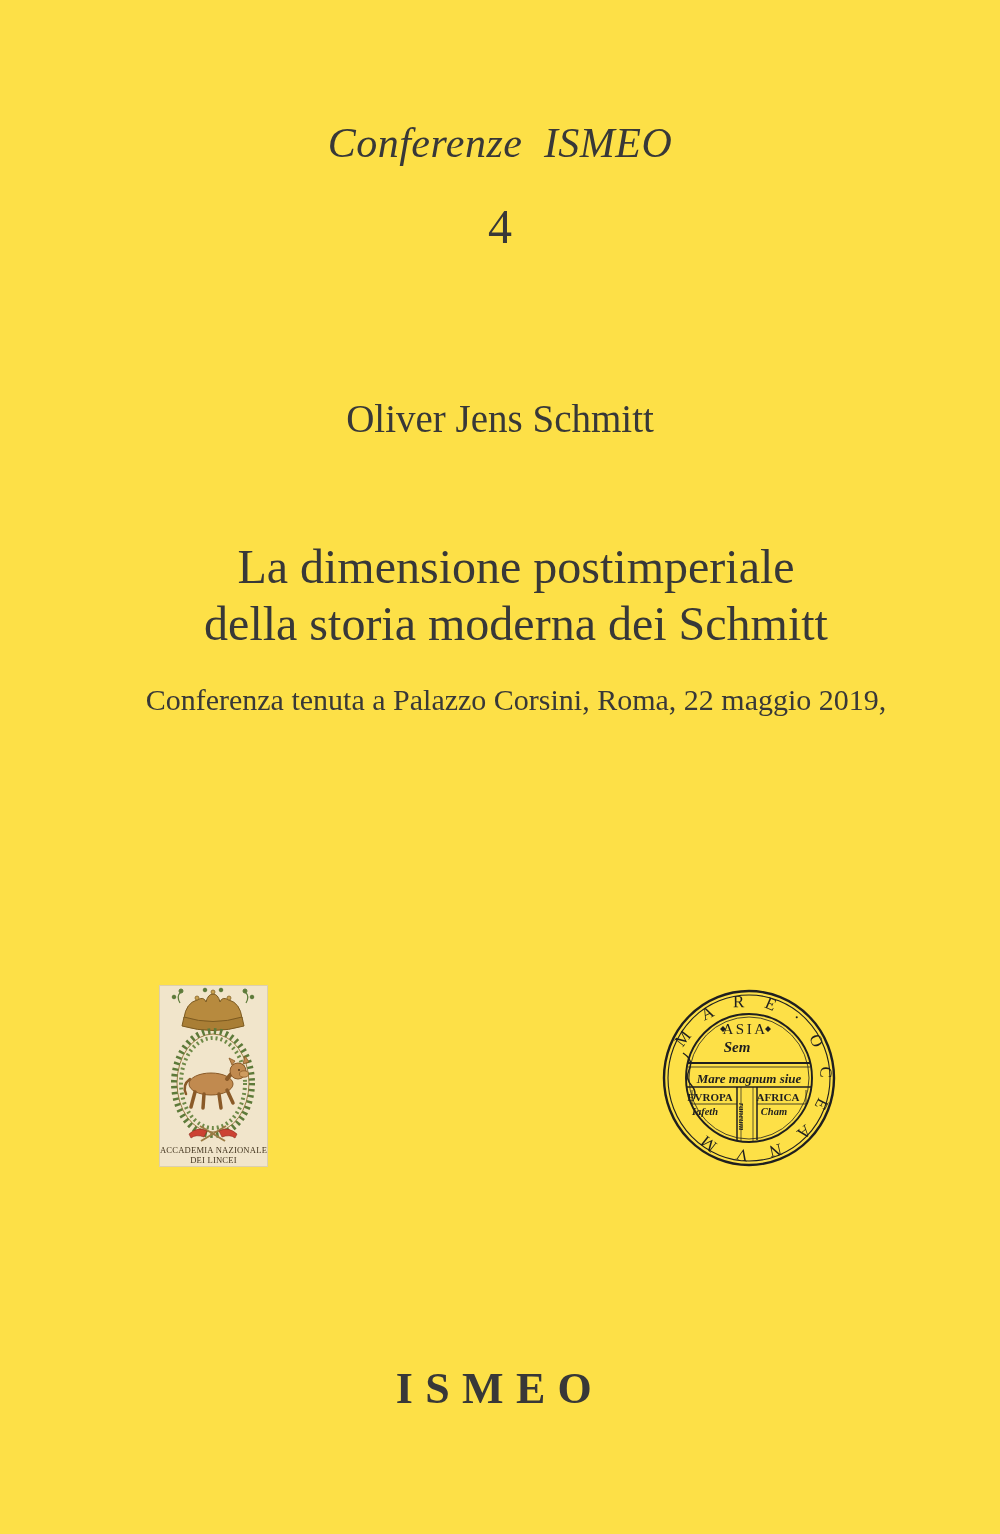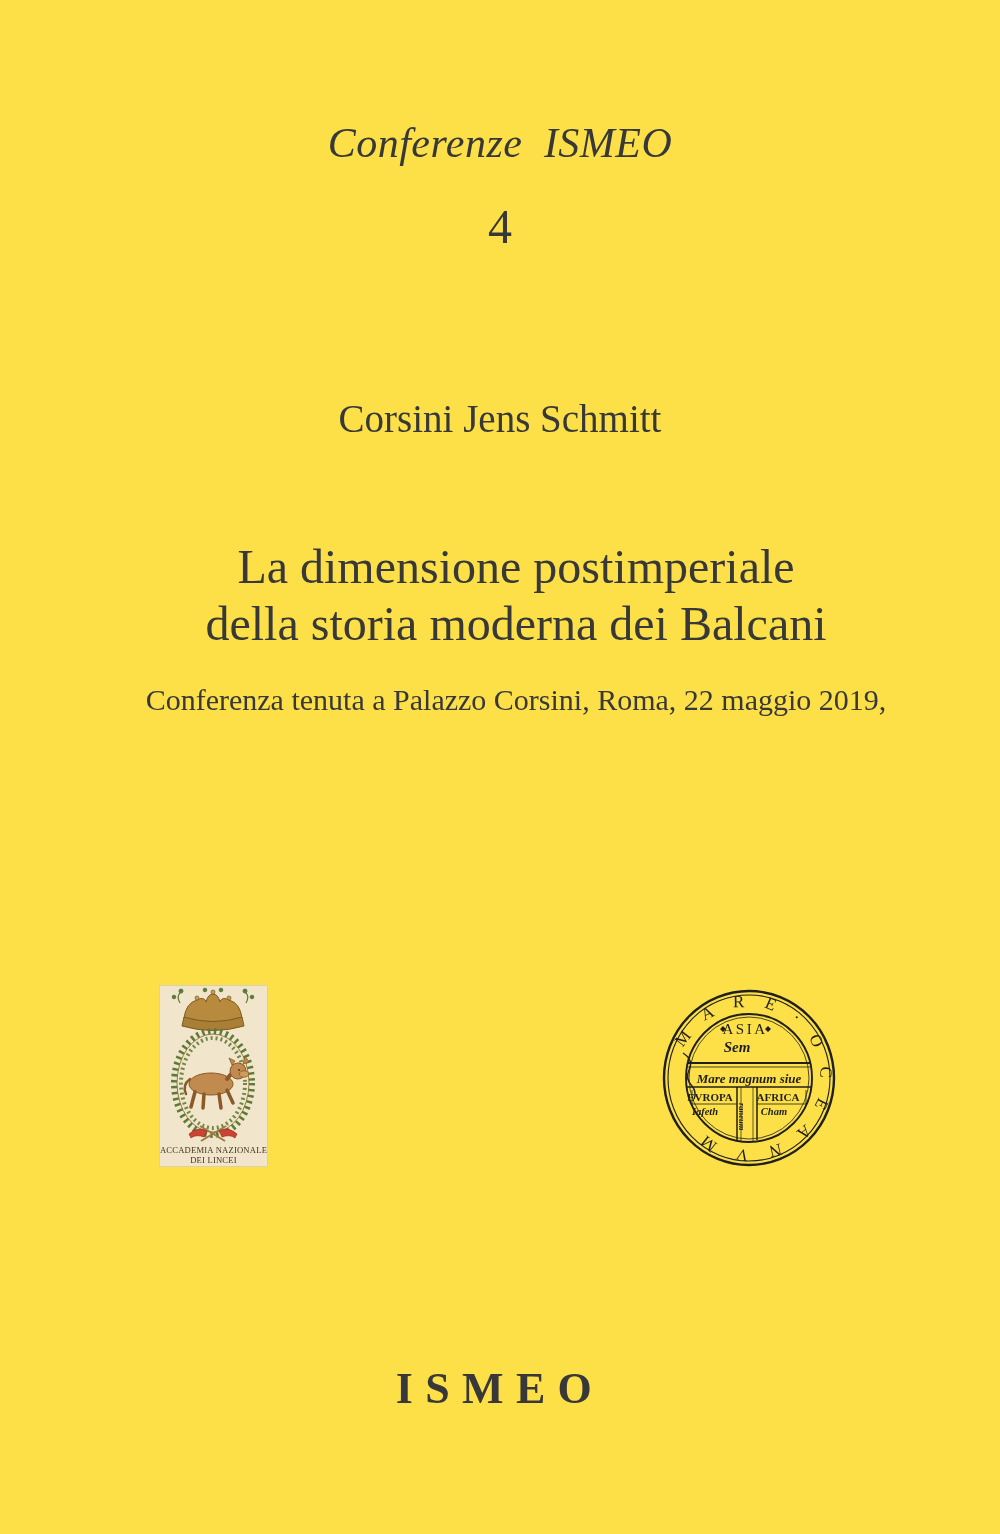--- a/index.html
+++ b/index.html
@@ -24,25 +24,25 @@
   svg text { font-family:"Liberation Serif", serif; }
   .title-line { display:block;padding-left:32px; }
 </style>
 </head>
 <body>
 
 <div class="page">
 
   <div class="centered series-title">Conferenze ISMEO</div>
   <div class="centered series-number">4</div>
-  <div class="centered author-name">Corsini Jens Schmitt</div>
+  <div class="centered author-name">Oliver Jens Schmitt</div>
 
   <h1 class="centered book-title">
     <span class="title-line">La dimensione postimperiale</span>
-    <span class="title-line">della storia moderna dei Balcani</span>
+    <span class="title-line">della storia moderna dei Schmitt</span>
   </h1>
 
   <div class="centered book-subtitle">
     <span class="title-line">Conferenza tenuta a Palazzo Corsini, Roma, 22 maggio 2019,</span>
   </div>
 
   <svg class="emblem" width="109" height="182" viewBox="0 0 109 182">
     <rect x="0.5" y="0.5" width="108" height="181" fill="#f1e5cb" stroke="#dccfae"></rect>
 
     <g fill="#5d7a39" stroke="#5d7a39">

